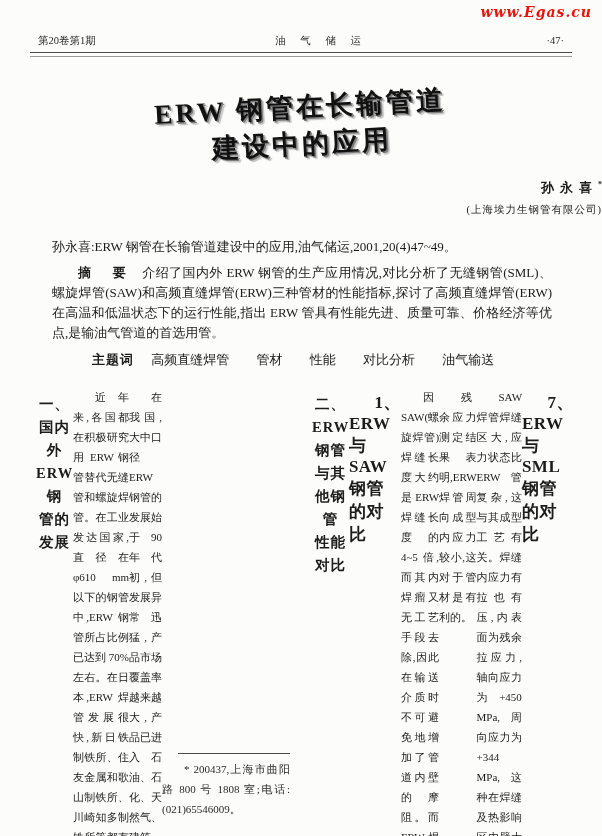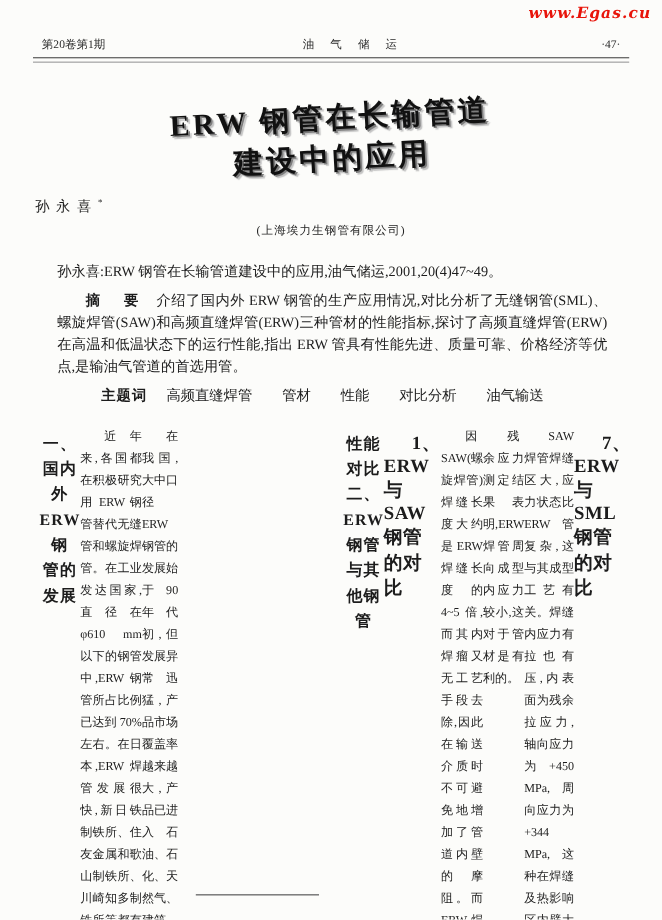--- a/index.html
+++ b/index.html
@@ -35,23 +35,23 @@
     text-align:center;
     transform:rotate(-3deg);
   }
   .title-line{
     font-size:27px;font-weight:900;
     letter-spacing:3px;
     color:#111;
     line-height:37px;
     text-shadow:1.5px 1.5px 0 #7d7d7d,3px 3px 1px #c4c4c4;
   }
-  .author{margin-top:16px;text-align:left;font-size:13px;font-weight:normal;letter-spacing:6px;margin-left:32px;}
+  .author{margin-top:16px;text-align:right;font-size:13px;font-weight:bold;letter-spacing:6px;}
   .author sup{font-size:8px;letter-spacing:0;}
-  .affiliation{margin-top:6px;text-align:center;font-size:10.5px;letter-spacing:1px;color:#242424;}
+  .affiliation{margin-top:6px;text-align:right;font-size:10.5px;letter-spacing:1px;color:#242424;}
   .intro{margin:20px 50px 0 52px;font-size:13px;line-height:20px;text-align:justify;}
   .citation{margin:0;}
   .abstract{margin:6px 0 0 0;text-indent:2em;}
   .abstract b{letter-spacing:4px;margin-right:12px;}
   .keywords{margin:8px 50px 0 52px;font-size:13px;padding-left:40px;}
   .keywords b{margin-right:14px;letter-spacing:1px;}
   .keywords span.kw{margin-right:24px;}
   .columns{
     margin:18px 36px 0 36px;
     display:flex;gap:22px;
@@ -114,27 +114,28 @@
 
   <div class="col">
     <div class="col-heading">
       <div>一、国内外 ERW 钢</div>
       <div>管的发展</div>
     </div>
     <p>近年来,各国都在积极研究用 ERW 钢管替代无缝管和螺旋焊管。在工业发达国家,直径在 φ610 mm 以下的钢管中,ERW 钢管所占比例已达到 70%左右。在日本,ERW 焊管发展很快,新日铁制铁所、住友金属和歌山制铁所、川崎知多制铁所等都有 ERW 焊管生产线,目前 ERW 焊管的产量已占日本钢管总产量的 70%~75%,而螺旋缝埋弧焊管已经较少。在韩国 ERW 焊管已大量取代了无缝钢管,釜山钢管公司和现代钢管公司各有 9 条焊管生产线,其中 8 条是 ERW 焊管生产线,只有一条螺旋埋弧焊管生产线。其主要原因是,用螺旋缝埋弧焊管建设的油气长输管道逐年减少,有些国家甚至不允许将螺旋缝埋弧焊管用在重要的油气长输管道上。如美国 Amoco 公司规定,不允许将螺旋缝埋弧焊管用于油气长输管道。</p>
     <p>在我国,大中口径 ERW 钢管的发展始于 90 年代初,但发展异常迅猛,产品市场覆盖率越来越大,产品已进入石油、石化、天然气、建筑、电力、矿山、煤炭、城市管网和建筑结构等工业领域。</p>
     <div class="footnote-block">
       <div class="footnote-rule"></div>
+      <p class="footnote">* 200437,上海市曲阳路 800 号 1808 室;电话:(021)65546009。</p>
     </div>
   </div>
 
   <div class="col">
     <div class="col-heading">
+      <div>二、ERW 钢管与其他钢管</div>
       <div>性能对比</div>
-      <div>二、ERW 钢管与其他钢管</div>
     </div>
     <div class="subhead">1、 ERW 与 SAW 钢管的对比</div>
     <p>因 SAW(螺旋焊管)焊缝长度大约是 ERW 焊缝长度的 4~5 倍,而其内焊瘤又无工艺手段去除,因此在输送介质时不可避免地增加了管道内壁的摩阻。而 ERW 焊缝长度短,内焊瘤能去除。这对减少成品油输送时产生的混油量和降低摩阻产生的温升非常有利。</p>
     <p>残余应力测定结果表明,ERW 焊管周向成型内应力较小,这对于管材是有利的。</p>
     <p>SAW 焊管焊缝区大,应力状态比 ERW 管复杂,这与其成型工艺有关。焊缝内应力有拉也有压,内表面为残余拉应力,轴向应力为+450 MPa,周向应力为+344 MPa,这种在焊缝及热影响区内壁大范围的拉应力,将对内壁缺陷的起裂和应力腐蚀产生不利的影响。同时,ERW 钢管焊缝短(与螺旋缝钢管相比)、钢管壁厚均匀、长度稳定、几何尺寸精度高,防腐及组装焊接的质量易保证。</p>
     <div class="subhead">7、 ERW 与 SML 钢管的对比</div>
   </div>
 
 </div>
 

